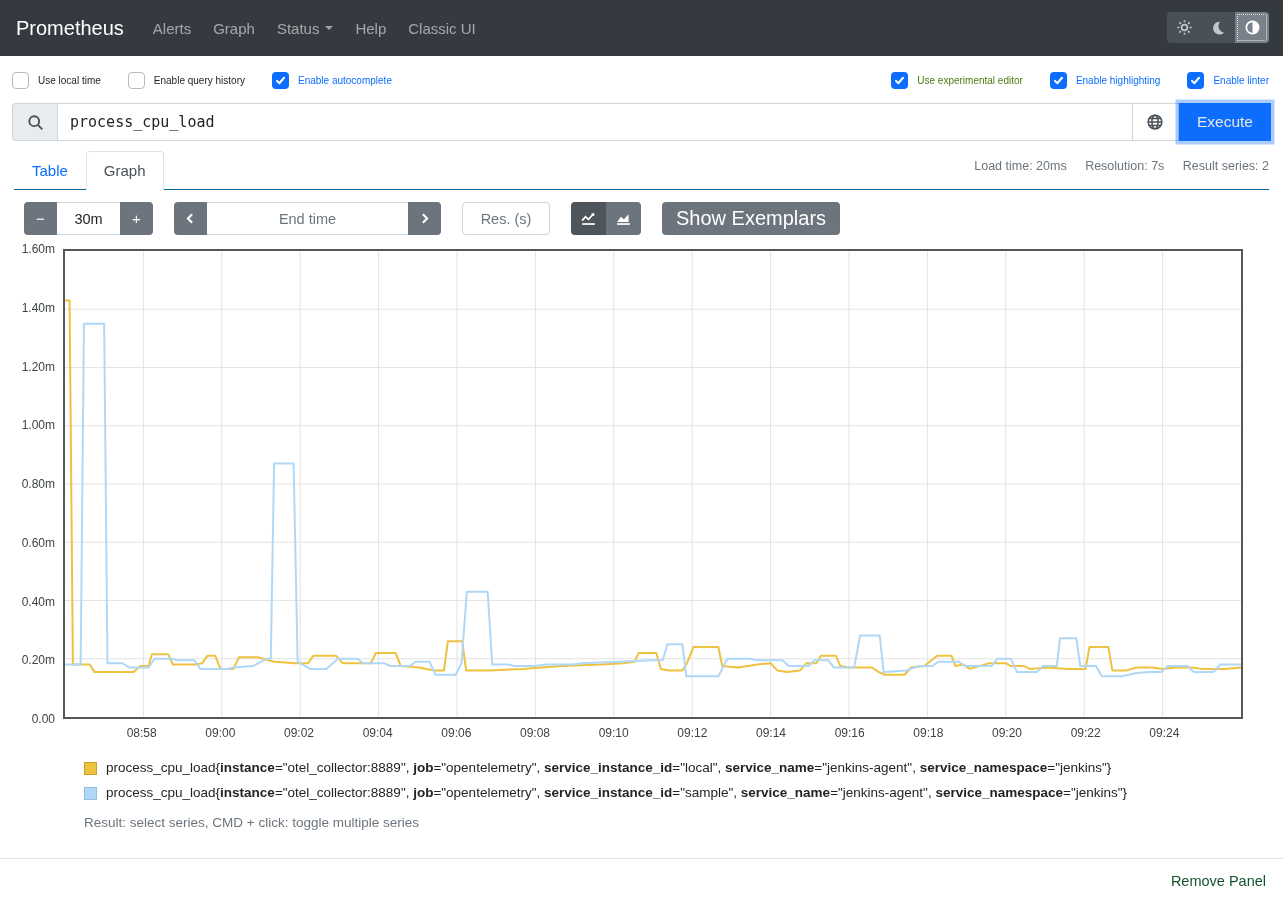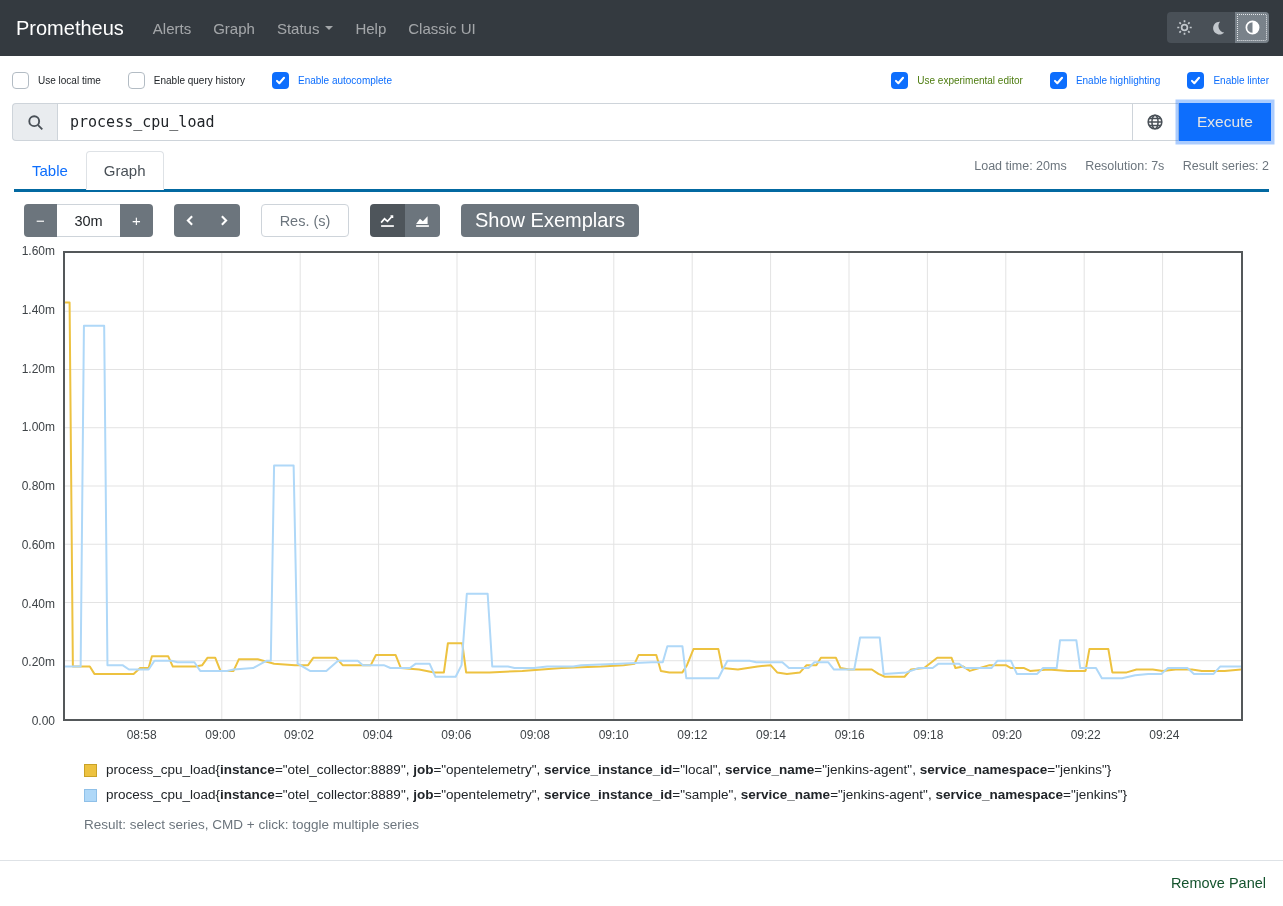--- a/index.html
+++ b/index.html
@@ -38,21 +38,21 @@
     font-family:"DejaVu Sans Mono", monospace; font-size:15px; padding:0 12px;
     color:#212529; outline:none; border-radius:0; }
   .globe-btn { width:47px; background:#fff; border:1px solid #ced4da; color:#495057;
     display:flex; align-items:center; justify-content:center; cursor:pointer; }
   .execute-btn { border:none; color:#e5e5e5; padding:0 18px; font-size:15.5px;
     border-radius:0; box-shadow:0 0 0 3.5px rgba(13,110,253,.35);
     cursor:pointer; position:relative; z-index:1; }
 
   
   .tabrow { display:flex; justify-content:space-between; margin:10px 14px 0 14px;
-    border-bottom:3px solid #0369a1; }
+    border-bottom:1px solid #0369a1; }
   .tabs { display:flex; }
   .tab { padding:10px 17px; font-size:15px; border:1px solid transparent;
     border-radius:4px 4px 0 0; margin-bottom:-1px; text-decoration:none; cursor:pointer; }
   .tab.active { color:#495057; background:#fff; border-color:#dee2e6 #dee2e6 #fff; }
   .stats { font-size:12.5px; color:#6c757d; padding-top:8px; }
   .stats span { margin-left:15px; }
 
   
   .controls { display:flex; gap:21px; margin:12px 0 0 24px; align-items:center; }
   .ig { display:flex; height:33px; }
@@ -212,20 +212,21 @@
     <button class="btn-gray rad-l">−</button>
     <input class="range-input" type="text" value="30m" style="">
     <button class="btn-gray rad-r">+</button>
   </div>
   <div class="ig">
     <button class="btn-gray rad-l">
       <svg width="13" height="13" viewBox="0 0 20 20" fill="none" stroke="currentColor" stroke-width="3.2">
           <path d="M12.5 3.5L6 10l6.5 6.5"></path>
         </svg>
     </button>
+    <input class="endtime-input" type="text" placeholder="End time" style="">
     <button class="btn-gray rad-r">
       <svg width="13" height="13" viewBox="0 0 20 20" fill="none" stroke="currentColor" stroke-width="3.2">
           <path d="M7.5 3.5L14 10l-6.5 6.5"></path>
         </svg>
     </button>
   </div>
   <input class="res-input" type="text" placeholder="Res. (s)" style="">
   <div class="ig">
     <button class="toggle-btn active rad-l">
       <svg width="17" height="17" viewBox="0 0 20 20" fill="none" stroke="currentColor" stroke-width="2">

